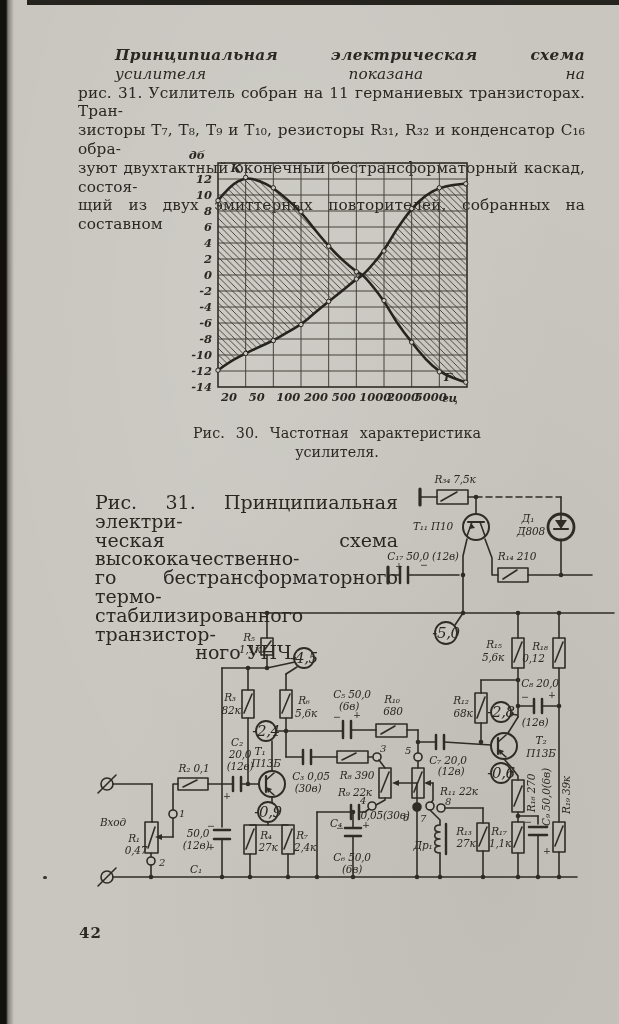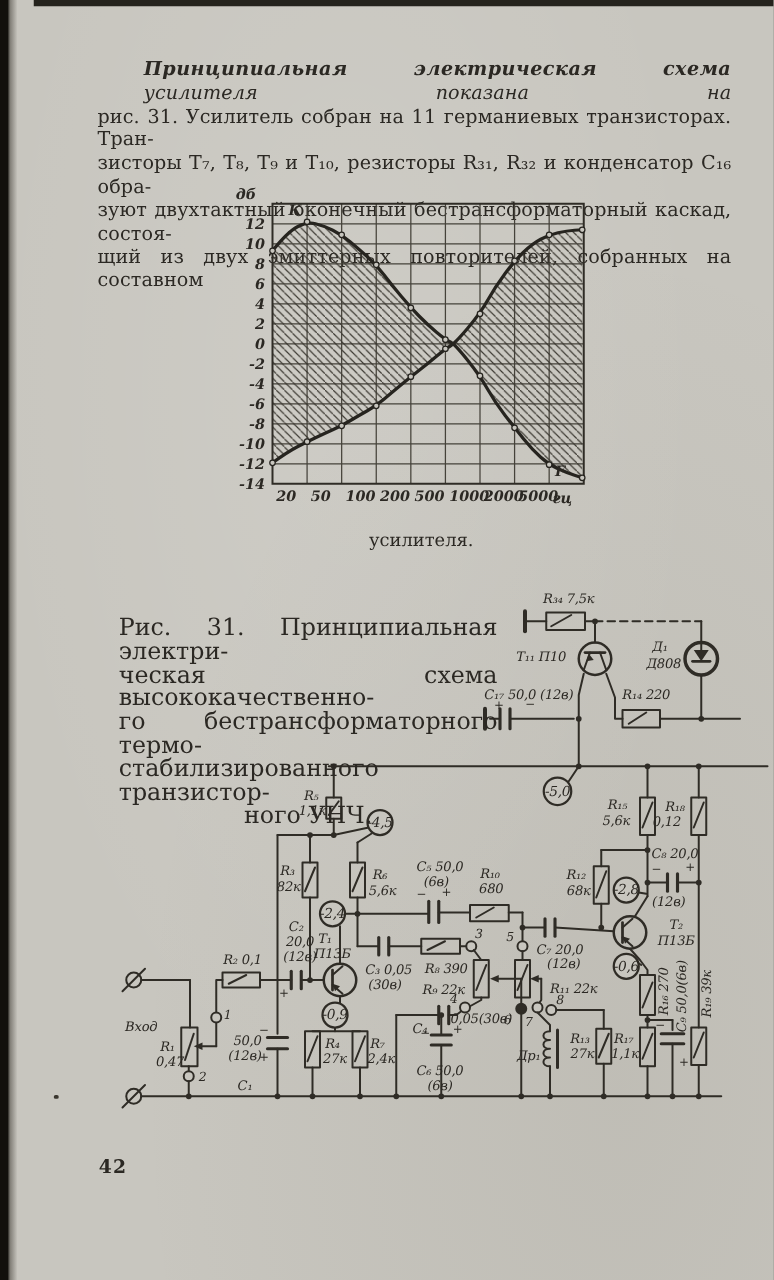--- a/index.html
+++ b/index.html
@@ -26,21 +26,21 @@
   .cap31{position:absolute;left:95px;top:493px;width:303px;font-size:19px;line-height:18.8px;}
   .cap31 .j{text-align:justify;text-align-last:justify;}
   .cap31 .c{text-align:center;}
 
   .pagenum{position:absolute;left:79px;top:924px;font-size:15px;font-weight:bold;letter-spacing:1px;}
 
   svg.canvas{position:absolute;left:0;top:0;}
   .slb{position:absolute;transform:translate(-50%,-50%);font:italic 10.5px "DejaVu Serif",serif;
        color:#2b2823;white-space:nowrap;letter-spacing:-.2px;}
   .slb.rot{transform:translate(-50%,-50%) rotate(-90deg);}
-  .slb.volt{font-size:11px;letter-spacing:-.3px;}
+  .slb.volt{font-size:15px;letter-spacing:-.3px;}
   .slb.term{font-size:10px;}
   .slb.sign{font-size:9.5px;}
 </style>
 </head>
 <body>
 
 <div class="page">
   <div class="edge-top"></div>
   <div class="edge-left"></div>
   <div class="speck"></div>
@@ -378,38 +378,39 @@
           <circle cx="440" cy="877" r="2.3"></circle>
           <circle cx="483" cy="877" r="2.3"></circle>
         <circle cx="518" cy="877" r="2.3"></circle>
           <circle cx="538" cy="877" r="2.3"></circle>
           <circle cx="559" cy="877" r="2.3"></circle>
       </g>
     </g>
   </svg>
 
   <div class="cap30">
+    <div class="j">Рис. 30. Частотная характеристика</div>
     <div class="c">усилителя.</div>
   </div>
 
   <div class="cap31">
     <div class="j">Рис. 31. Принципиальная электри-</div>
     <div class="j">ческая схема высококачественно-</div>
     <div class="j">го бестрансформаторного термо-</div>
     <div class="j">стабилизированного транзистор-</div>
     <div class="c">ного УНЧ.</div>
   </div>
 
   <div id="sch-labels">
       <div class="slb " style="left: 455px; top: 479px;">R₃₄ 7,5к</div>
       <div class="slb " style="left: 433px; top: 526px;">Т₁₁ П10</div>
       <div class="slb " style="left: 528px; top: 518px;">Д₁</div>
       <div class="slb " style="left: 531px; top: 531px; text-align: right;">Д808</div>
       <div class="slb " style="left: 423px; top: 556px;">С₁₇ 50,0 (12в)</div>
-      <div class="slb " style="left: 517px; top: 556px;">R₁₄ 220</div>
+      <div class="slb " style="left: 517px; top: 556px;">R₁₄ 210</div>
       <div class="slb " style="left: 249px; top: 637px;">R₅</div>
       <div class="slb " style="left: 250px; top: 649px;">1,1к</div>
       <div class="slb " style="left: 230px; top: 697px;">R₃</div>
       <div class="slb " style="left: 231px; top: 710px;">82к</div>
       <div class="slb " style="left: 304px; top: 700px;">R₆</div>
       <div class="slb " style="left: 306px; top: 713px;">5,6к</div>
       <div class="slb " style="left: 352px; top: 694px;">С₅ 50,0</div>
       <div class="slb " style="left: 349px; top: 706px;">(6в)</div>
       <div class="slb " style="left: 392px; top: 699px;">R₁₀</div>
       <div class="slb " style="left: 393px; top: 711px;">680</div>

